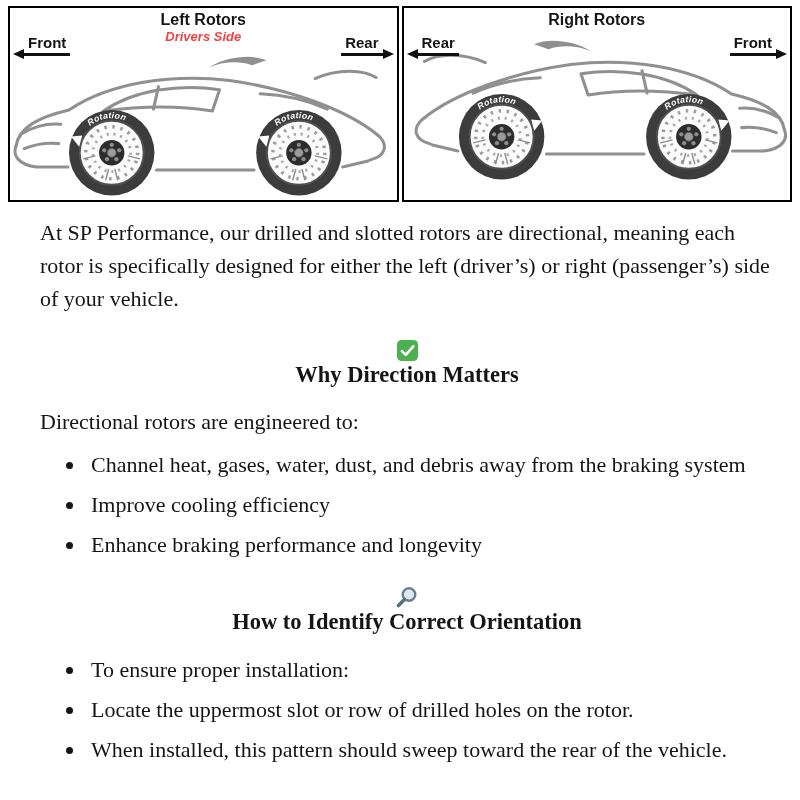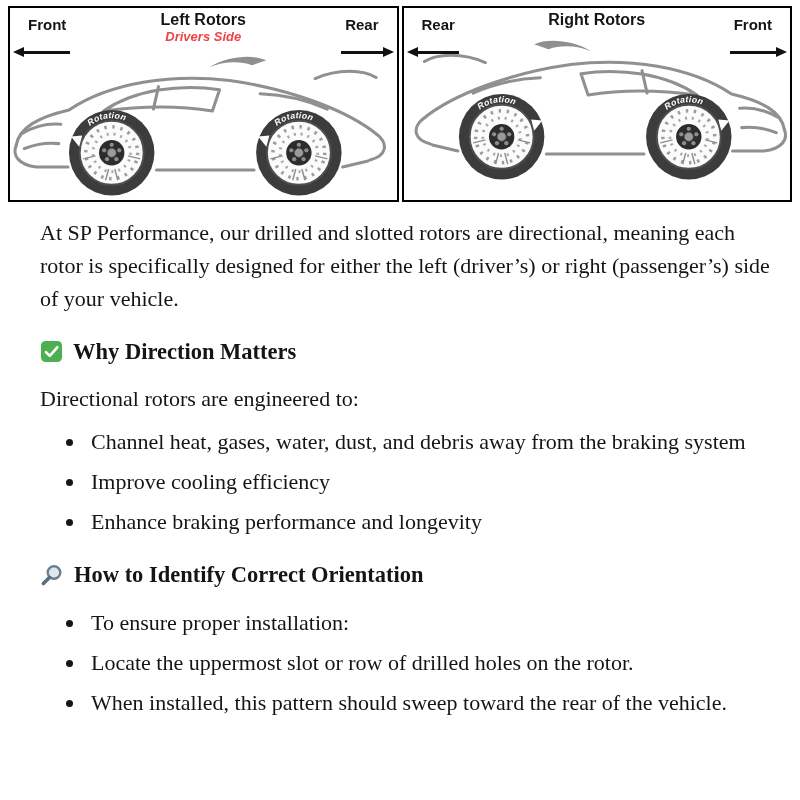--- a/index.html
+++ b/index.html
@@ -41,23 +41,23 @@
     font-family: "Liberation Sans", sans-serif;
     font-weight: bold;
     font-style: italic;
     font-size: 13px;
     margin-top: 1px;
     color: #ef4444;
   }
 
   .dir {
     position: absolute;
-    top: 9px;
+    top: 27px;
     border-bottom: 3px solid #111;
-    padding: 0 4px 17px 4px;
+    padding: 0 4px 1px 4px;
     font-family: "Liberation Sans", sans-serif;
     font-weight: bold;
     font-size: 15px;
     line-height: 1.1;
   }
   .dir.left-side  { left: 14px; }
   .dir.right-side { right: 14px; }
   .tri {
     position: absolute;
     width: 0; height: 0;
@@ -93,24 +93,24 @@
   .content {
     padding: 14px 26px 0 40px;
     font-size: 22px;
     line-height: 1.5;
   }
   .intro { margin: 0 0 3px 0; }
 
   .section-heading {
     display: flex;
     align-items: center;
-    gap: 10px;
     font-size: 22.5px;
     margin: 24px 0 18px 0;
     line-height: 1.15;
+    flex-direction: column;
   }
   .section-heading.bold { font-weight: bold; }
   .section-heading .hicon { flex: 0 0 auto; display: inline-flex; }
 
   .lead { margin: 0 0 10px 0; }
 
   ul.bullets {
     list-style: disc;
     margin: 0 0 14px 0;
     padding-left: 46px;

